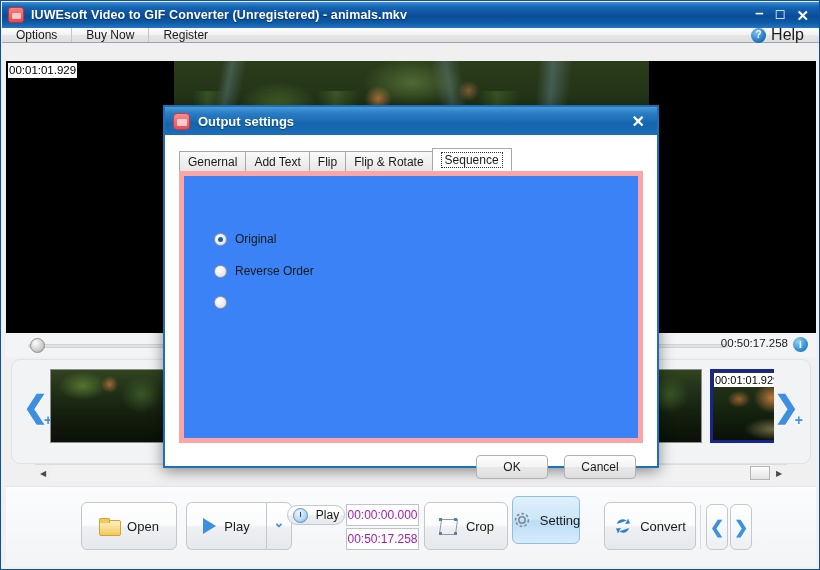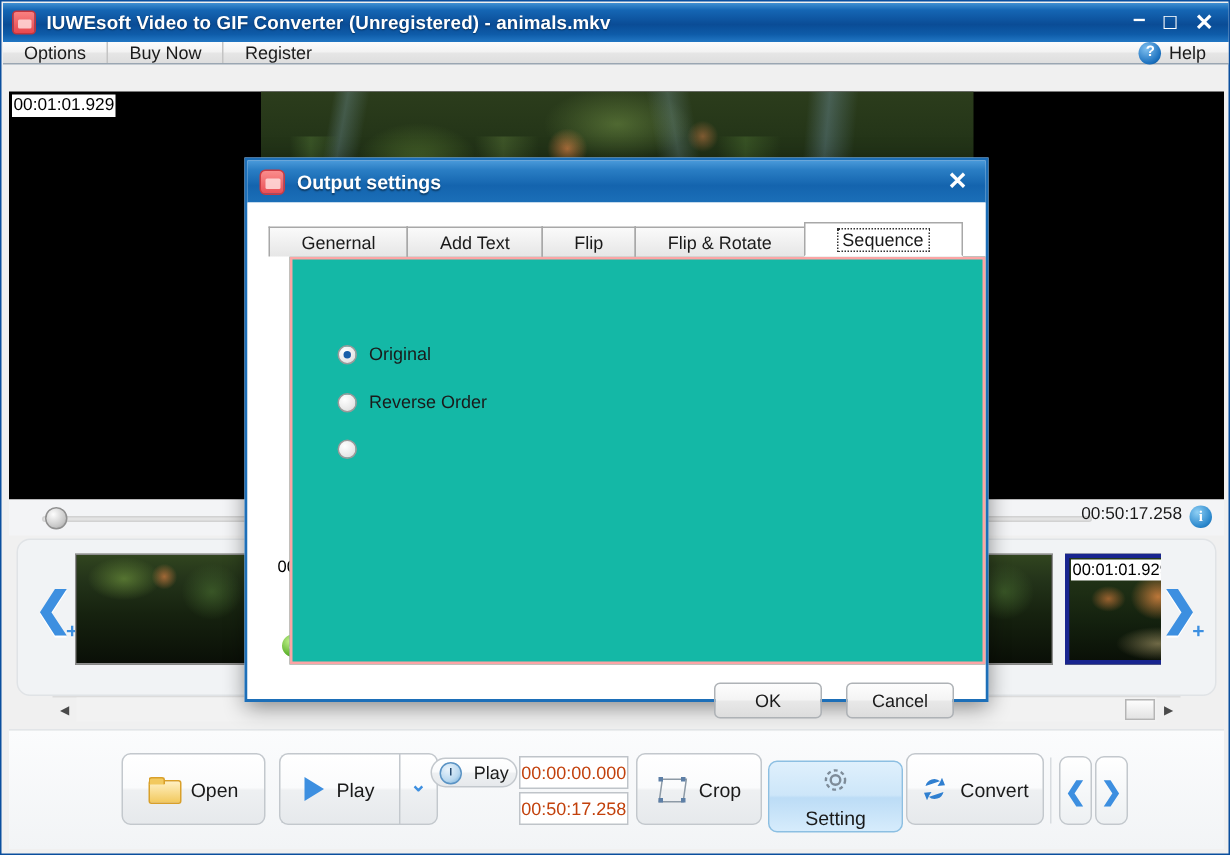--- a/index.html
+++ b/index.html
@@ -69,21 +69,21 @@
     margin-left: auto; display: flex; align-items: center;
     gap: 5px; padding-right: 16px;
   }
   #help-icon {
     width: 15px; height: 15px; border-radius: 50%;
     background: radial-gradient(circle at 35% 30%, #7fc0f0, #1a6fbd 70%, #09447d);
     color: #fff; font-size: 10px; font-weight: bold;
     display: flex; align-items: center; justify-content: center;
     line-height: 1;
   }
-  #help-label { font-size: 12px; color: #1a1a1a; }
+  #help-label { font-size: 16px; color: #1a1a1a; }
 
   
   #video-area {
     position: absolute; left: 5px; top: 60px;
     width: 810px; height: 272px;
     background: #000;
     overflow: hidden;
   }
   #video-frame {
     position: absolute; left: 168px; top: 0;
@@ -320,21 +320,21 @@
     width: 20px; height: 20px; flex: 0 0 auto;
     position: relative;
   }
   .ic-convert {
     width: 18px; height: 18px; flex: 0 0 auto; position: relative;
   }
   .time-field {
     position: absolute;
     background: #fff;
     border: 1px solid #bfc4c9;
-    font-size: 12px; color: #c2410c;
+    font-size: 12px; color: #a21caf;
     display: flex; align-items: center; justify-content: center;
     font-family: "Liberation Sans", sans-serif;
   }
   .tb-divider {
     position: absolute; width: 1px; background: #d8dce0;
   }
   .nav-btn {
     position: absolute;
     background: linear-gradient(to bottom, #ffffff 0%, #f6f8f9 50%, #edf0f2 100%);
     border: 1px solid #c3c8cd; border-radius: 6px;
@@ -381,21 +381,21 @@
   }
 
   
   #tabstrip {
     position: absolute; left: 14px; top: 14px;
     height: 22px; display: flex; align-items: flex-end;
     z-index: 3;
   }
   .tab {
     height: 20px;
-    padding: 0 21px;
+    padding: 0 8px;
     font-size: 12px; color: #1a1a1a;
     background: linear-gradient(to bottom, #fafafa, #e6e6e6);
     border: 1px solid #a8a8a8;
     border-bottom: none;
     display: flex; align-items: center;
     margin-right: -1px;
     cursor: default;
     white-space: nowrap;
   }
   .tab.active {
@@ -404,24 +404,24 @@
     border: 1px solid #a8a8a8;
     border-bottom: 1px solid #ffffff;
     position: relative; z-index: 4;
   }
   .tab.active .tab-focus {
     border: 1px dotted #333;
     padding: 0 3px;
     display: block;
   }
   #tabpanel {
-    position: absolute; left: 28px; top: 36px;
+    position: absolute; left: 14px; top: 36px;
     width: 464px; height: 272px;
-    background: #14b8a6;
-    border: 2px solid #fca5a5;
+    background: #3b82f6;
+    border: 5px solid #fca5a5;
     z-index: 2;
   }
 
   
   .radio-row {
     position: absolute; left: 30px;
     display: flex; align-items: center; gap: 8px;
     font-size: 12px; color: #1a1a1a;
     cursor: default;
   }
@@ -557,21 +557,21 @@
       <span class="ic-clock"></span>
       <span class="tb-label" style="font-size:12px;">End</span>
     </div>
     <div class="time-field" style="left:340px; top:41px; width:73px; height:22px;">00:50:17.258</div>
 
     <div class="tb-btn" style="left:418px; top:15px; width:84px; height:48px;">
       <span class="ic-crop"></span>
       <span class="tb-label">Crop</span>
     </div>
 
-    <div class="tb-btn active" style="left:506px; top:20px; width:90px; height:48px;flex-direction:column;">
+    <div class="tb-btn active" style="left:506px; top:9px; width:68px; height:48px;">
       <span class="ic-gear">
         <svg width="20" height="20" viewBox="0 0 20 20" aria-hidden="true">
           <g fill="none" stroke="#7e8c99" stroke-width="1.6">
             <circle cx="10" cy="10" r="3.2"></circle>
             <circle cx="10" cy="10" r="6.4" stroke-dasharray="2.6 2.2"></circle>
           </g>
         </svg>
       </span>
       <span class="tb-label">Setting</span>
     </div>

